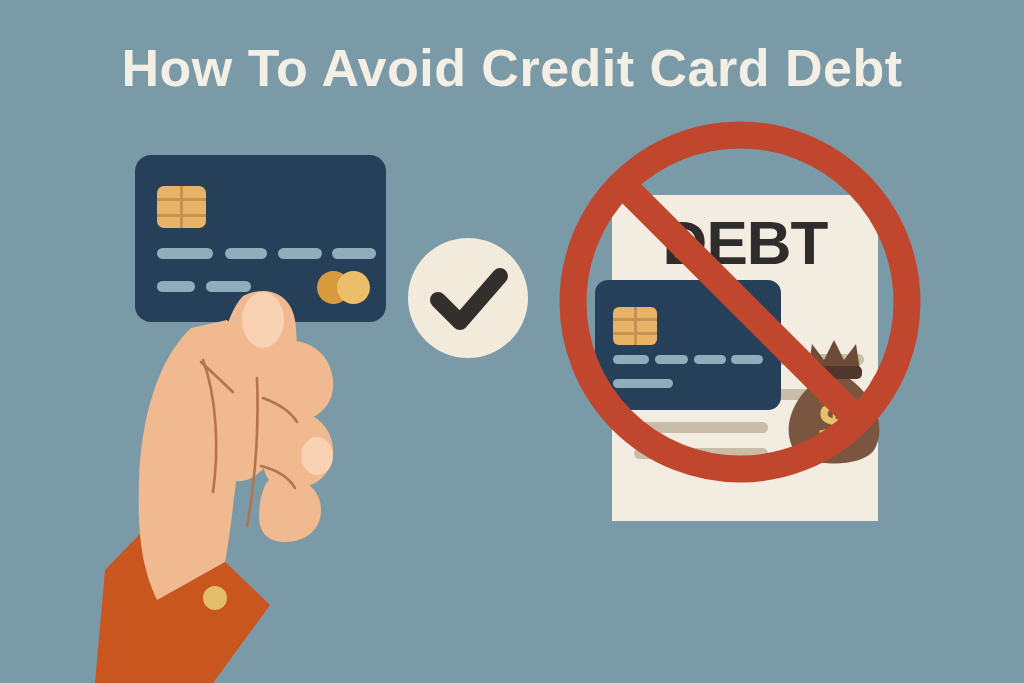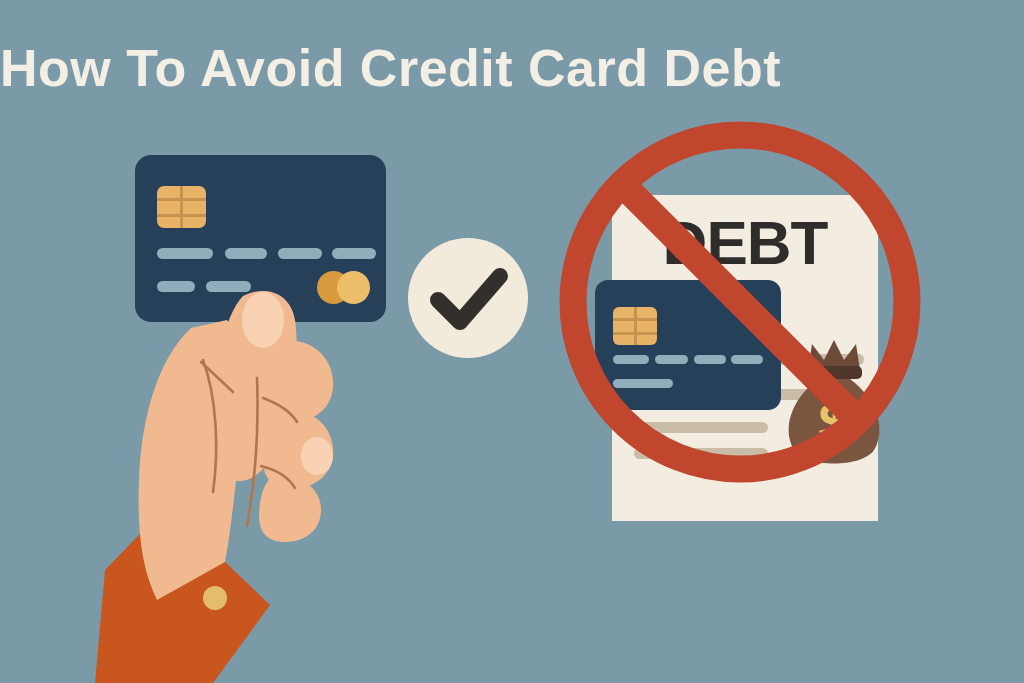--- a/index.html
+++ b/index.html
@@ -19,20 +19,21 @@
     inset: 0;
     background: #7a9aa8;
   }
 
   
   #title {
     position: absolute;
     top: 38px;
     left: 0;
     width: 1024px;
+    text-align: center;
     font-family: "Liberation Sans", sans-serif;
     font-weight: bold;
     font-size: 52px;
     letter-spacing: 0.5px;
     color: #f4efe4;
     white-space: nowrap;
   }
 
   
   #left-card {

